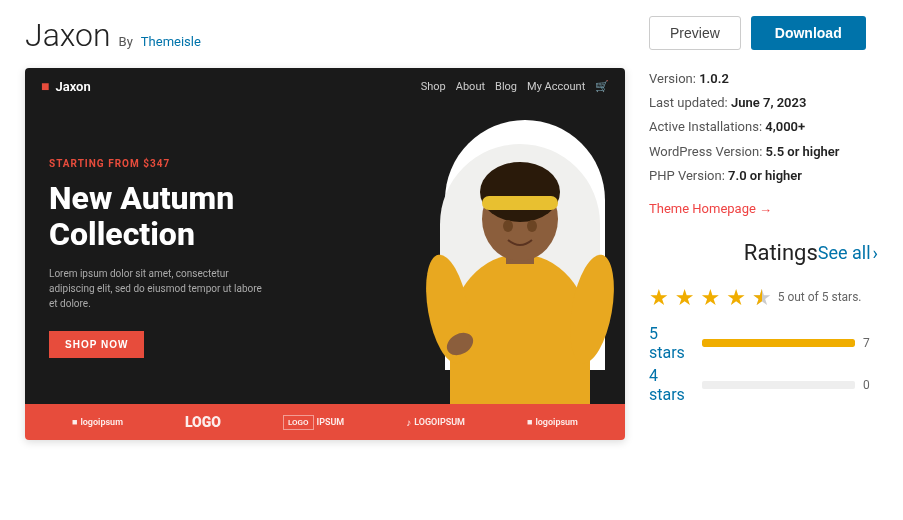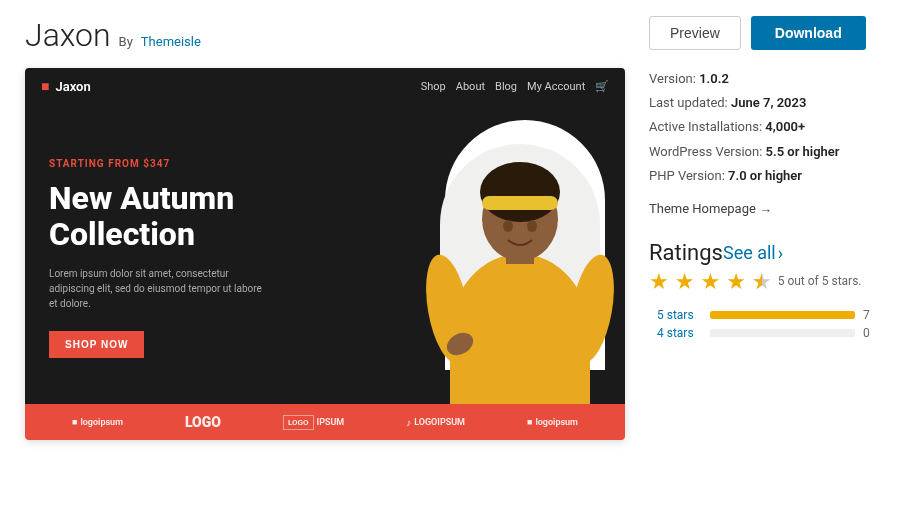--- a/index.html
+++ b/index.html
@@ -45,34 +45,34 @@
     .right-col { flex: 1; padding-top: 0; }
 
     .action-buttons { display: flex; gap: 10px; margin-bottom: 20px; }
     .btn-preview { background: #fff; border: 1px solid #ccc; color: #444; padding: 8px 20px; font-size: 14px; cursor: pointer; border-radius: 3px; }
     .btn-download { background: #0073aa; border: none; color: #fff; padding: 8px 24px; font-size: 14px; font-weight: 600; cursor: pointer; border-radius: 3px; }
 
     .meta-list { margin-bottom: 16px; }
     .meta-item { font-size: 13px; color: #555; margin-bottom: 6px; line-height: 1.4; }
     .meta-item strong { color: #222; font-weight: 600; }
 
-    .theme-homepage-link { color: #404040; font-size: 13px; text-decoration: none; display: flex; align-items: center; gap: 4px; margin-bottom: 24px; }
-
-    
-    .ratings-header { display: flex; align-items: center; justify-content: flex-start; margin-bottom: 4px; }
+    .theme-homepage-link { color: #ef4444; font-size: 13px; text-decoration: none; display: flex; align-items: center; gap: 4px; margin-bottom: 24px; }
+
+    
+    .ratings-header { display: flex; align-items: center; justify-content: flex-end; margin-bottom: 20px; }
     .ratings-title { font-size: 22px; font-weight: 400; color: #222; }
     .see-all-link { color: #0073aa; font-size: 18px; text-decoration: none; display: flex; align-items: center; gap: 2px; }
 
     .stars-row { display: flex; align-items: center; gap: 6px; margin-bottom: 14px; }
     .star { color: #f0ad00; font-size: 22px; }
     .stars-label { font-size: 12px; color: #666; }
 
     .rating-bars { }
     .rating-bar-row { display: flex; align-items: center; gap: 8px; margin-bottom: 4px; }
-    .rating-bar-label { font-size: 12px; color: #0073aa; width: 45px; margin-left: 8px; }
+    .rating-bar-label { font-size: 16px; color: #0073aa; width: 45px; }
     .rating-bar-track { flex: 1; height: 8px; background: #eee; border-radius: 2px; overflow: hidden; max-width: 160px; }
     .rating-bar-fill { height: 100%; background: #f0ad00; border-radius: 2px; }
     .rating-bar-count { font-size: 12px; color: #666; width: 15px; }
   </style>
 </head>
 <body>
 
 <div class="page-wrapper">
 
   <div class="left-col">

